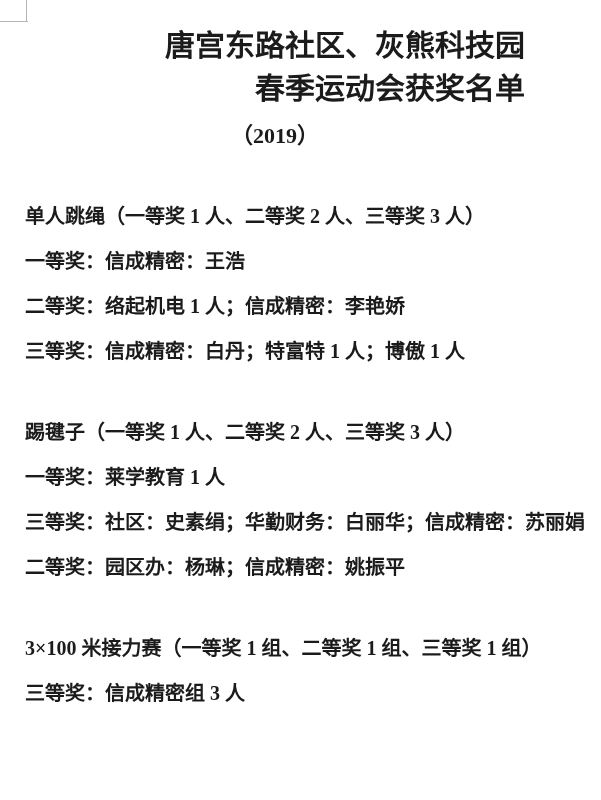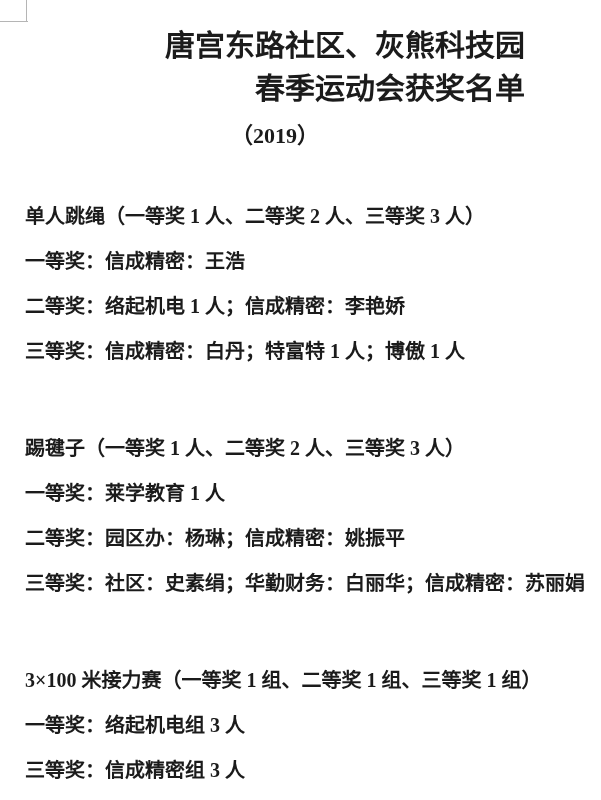--- a/index.html
+++ b/index.html
@@ -30,21 +30,21 @@
     font-weight: bold;
     white-space: nowrap;
   }
   .doc-year {
     text-align: center;
     font-size: 22px;
     line-height: 22px;
     margin-top: 15px;
     font-weight: bold;
   }
-  .sections > .section { margin-top: 52px; }
+  .sections > .section { margin-top: 36px; }
   .sections > .section:first-child { margin-top: 58px; }
   .line {
     height: 45px;
     line-height: 22px;
     font-size: 20px;
     font-weight: bold;
     white-space: nowrap;
   }
 </style>
 </head>
@@ -67,24 +67,23 @@
     <div class="section">
       <div class="line">单人跳绳（一等奖 1 人、二等奖 2 人、三等奖 3 人）</div>
       <div class="line">一等奖：信成精密：王浩</div>
       <div class="line">二等奖：络起机电 1 人；信成精密：李艳娇</div>
       <div class="line">三等奖：信成精密：白丹；特富特 1 人；博傲 1 人</div>
     </div>
 
     <div class="section">
       <div class="line">踢毽子（一等奖 1 人、二等奖 2 人、三等奖 3 人）</div>
       <div class="line">一等奖：莱学教育 1 人</div>
+      <div class="line">三等奖：社区：史素绢；华勤财务：白丽华；信成精密：苏丽娟</div>
       <div class="line">二等奖：园区办：杨琳；信成精密：姚振平</div>
-      <div class="line">三等奖：社区：史素绢；华勤财务：白丽华；信成精密：苏丽娟</div>
     </div>
 
     <div class="section">
       <div class="line">3×100 米接力赛（一等奖 1 组、二等奖 1 组、三等奖 1 组）</div>
-      <div class="line">一等奖：络起机电组 3 人</div>
       <div class="line">三等奖：信成精密组 3 人</div>
     </div>
 
   </div>
 </div>
 
 </body></html>

